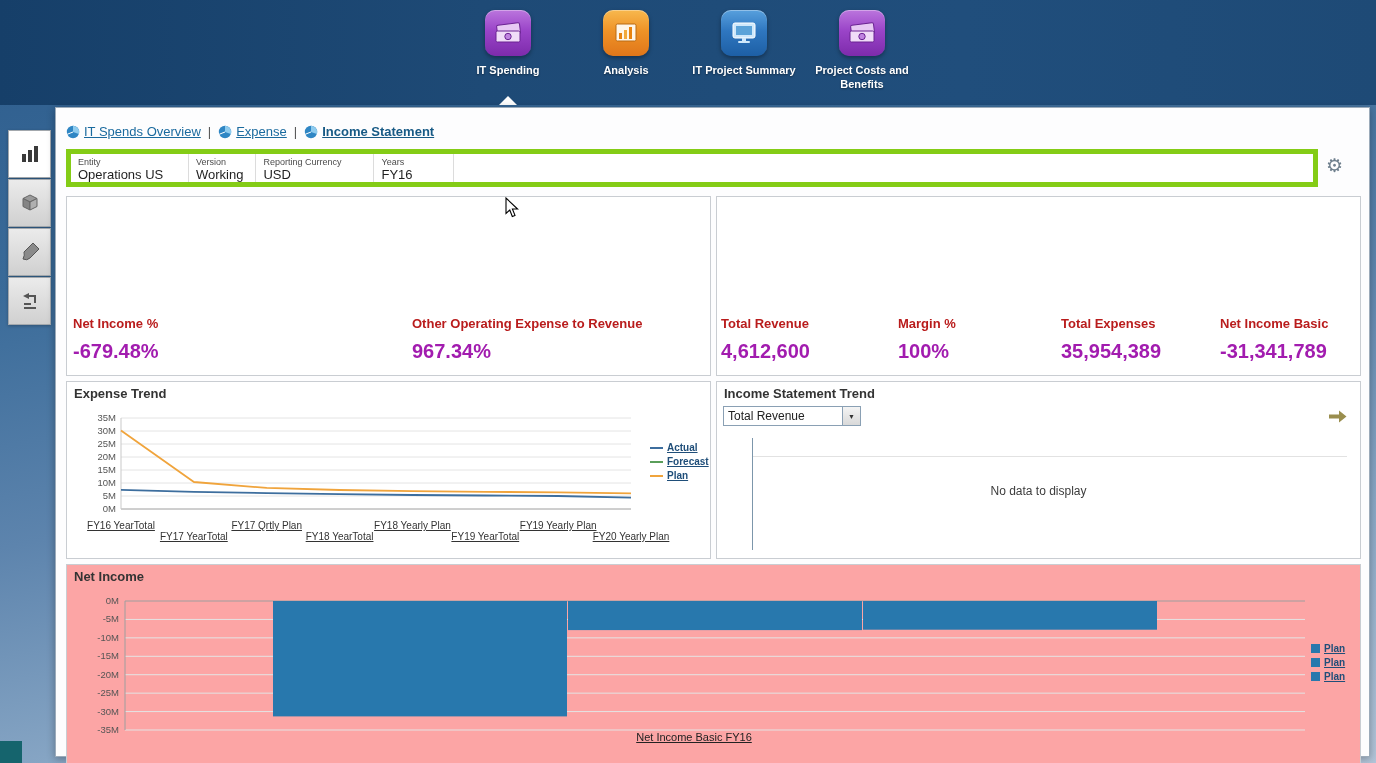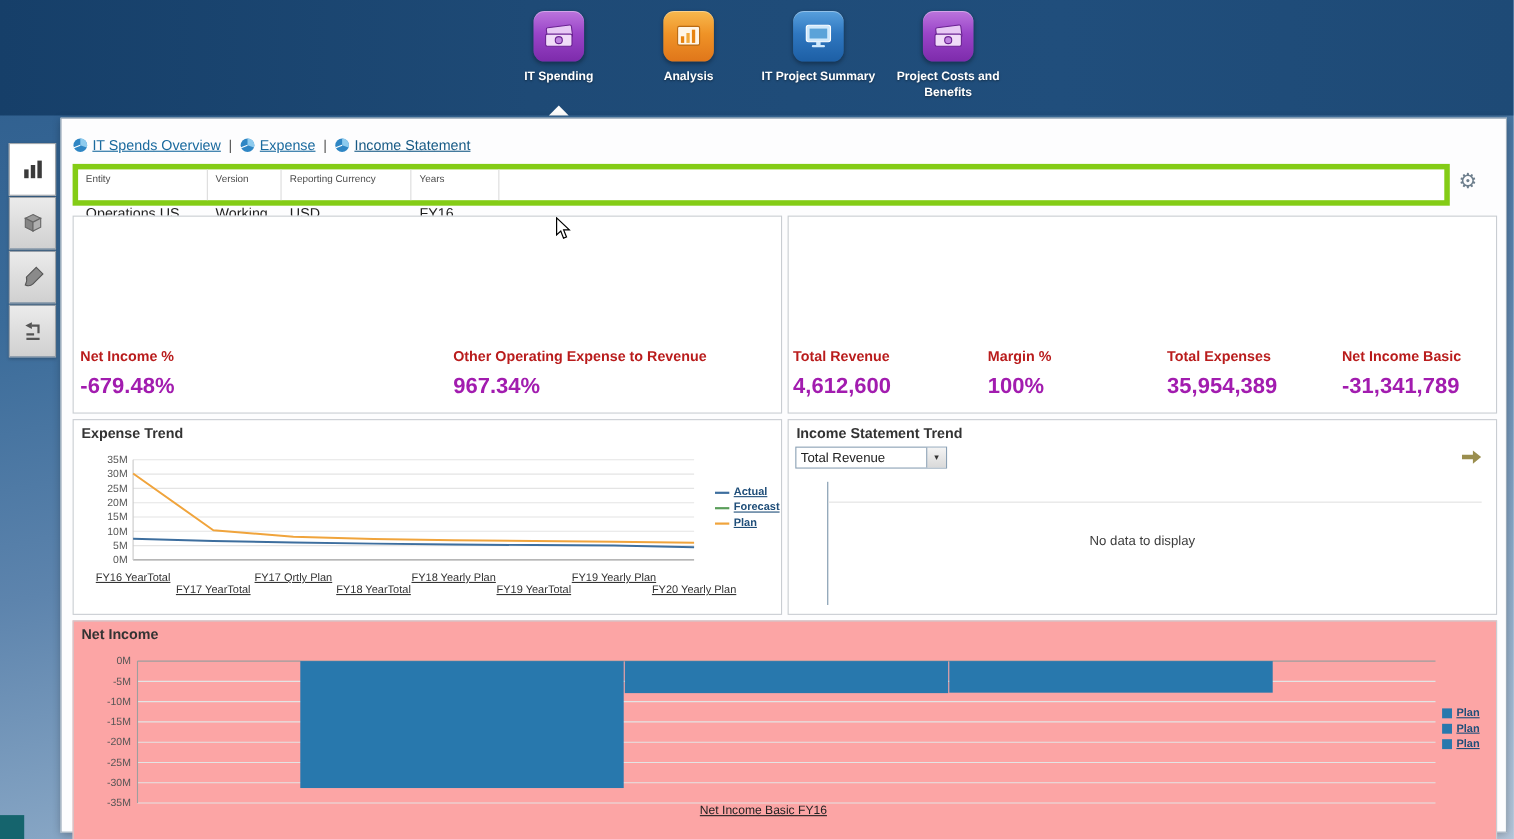--- a/index.html
+++ b/index.html
@@ -28,32 +28,32 @@
   .side-tab{width:41px;height:46px;display:flex;align-items:center;justify-content:center;
     background:linear-gradient(180deg,#ebebeb,#d0d0d0);border:1px solid #a3a8ad;cursor:pointer;box-shadow:0 1px 3px rgba(0,0,0,.25);}
   .side-tab.active{background:#fff;}
 
   .main-panel{position:absolute;left:55px;top:107px;width:1313px;height:648px;background:#fdfdfe;
     border:1px solid #9cabba;box-shadow:0 2px 8px rgba(0,0,0,.3);}
 
   .breadcrumb{position:absolute;left:10px;top:16px;display:flex;align-items:center;gap:7px;font-size:13px;}
   .crumb-item{display:flex;align-items:center;gap:4px;cursor:pointer;}
   .crumb-link{color:#1a6a9e;text-decoration:underline;}
-  .crumb-item.active .crumb-link{font-weight:normal;color:#175a85;}
+  .crumb-item.active .crumb-link{font-weight:bold;color:#175a85;}
   .crumb-sep{color:#555;}
 
   .pov-bar{position:absolute;left:10px;top:41px;width:1252px;height:38px;background:#fff;
     border:5px solid #84cc16;display:flex;box-sizing:border-box;}
   .pov-field{padding:3px 12px 2px 7px;border-right:1px solid #dcdcdc;cursor:pointer;}
   .pov-field.f0{min-width:98px;}
   .pov-field.f1{min-width:46px;}
   .pov-field.f2{min-width:98px;}
   .pov-field.f3{min-width:60px;}
   .pov-label{font-size:9px;color:#4c4c4c;}
-  .pov-value{font-size:13px;color:#1f1f1f;margin-top:19px;}
+  .pov-value{font-size:13px;color:#1f1f1f;margin-top:0;}
   .pov-filler{flex:1;}
   .gear{position:absolute;left:1270px;top:46px;font-size:19px;color:#6e7f8d;cursor:pointer;
     font-family:"DejaVu Sans",sans-serif;}
 
   .tile{position:absolute;background:#fff;border:1px solid #c9cdd2;box-sizing:border-box;}
   .tile.left{left:10px;top:88px;width:645px;height:180px;}
   .tile.right{left:660px;top:88px;width:645px;height:180px;}
   .kpi{position:absolute;bottom:12px;}
   .kpi-label{font-size:13px;font-weight:bold;color:#b91c1c;white-space:nowrap;}
   .kpi-value{font-size:20px;font-weight:bold;color:#a21caf;margin-top:9px;white-space:nowrap;}

